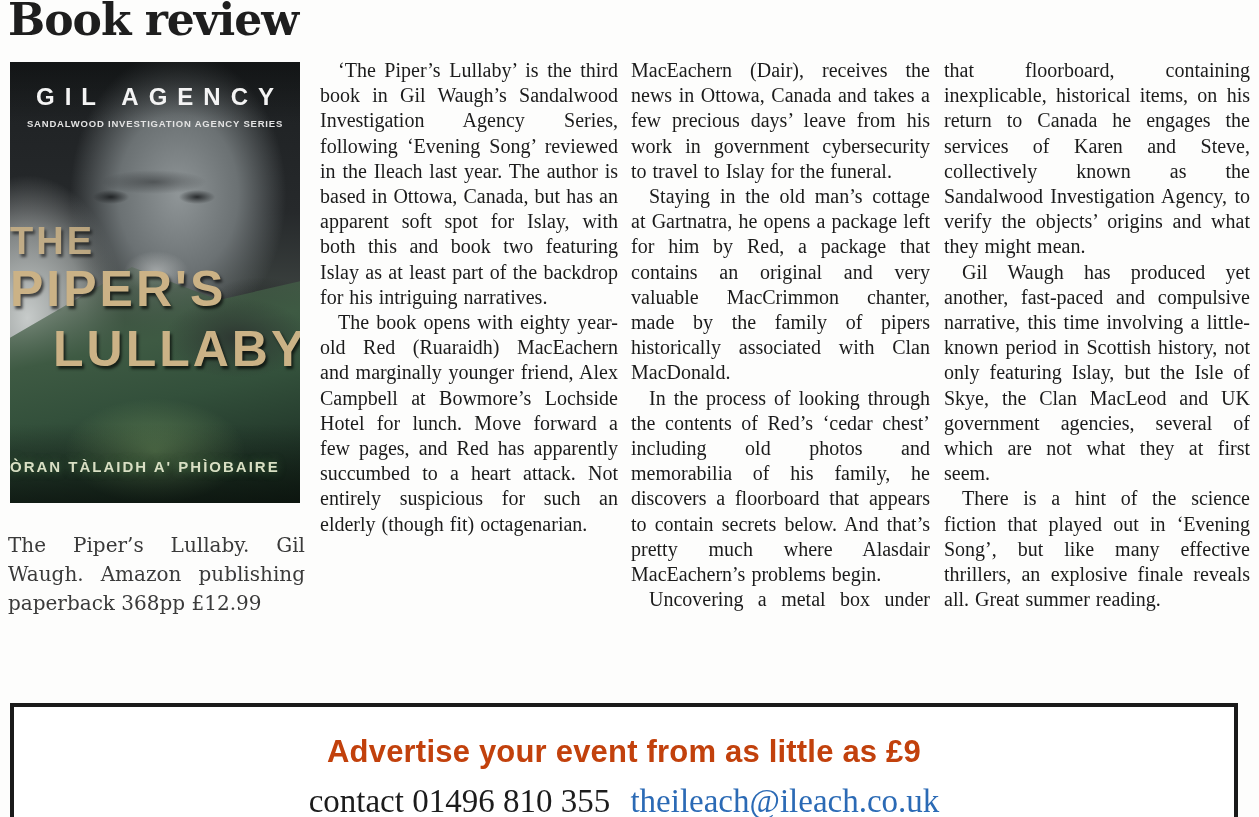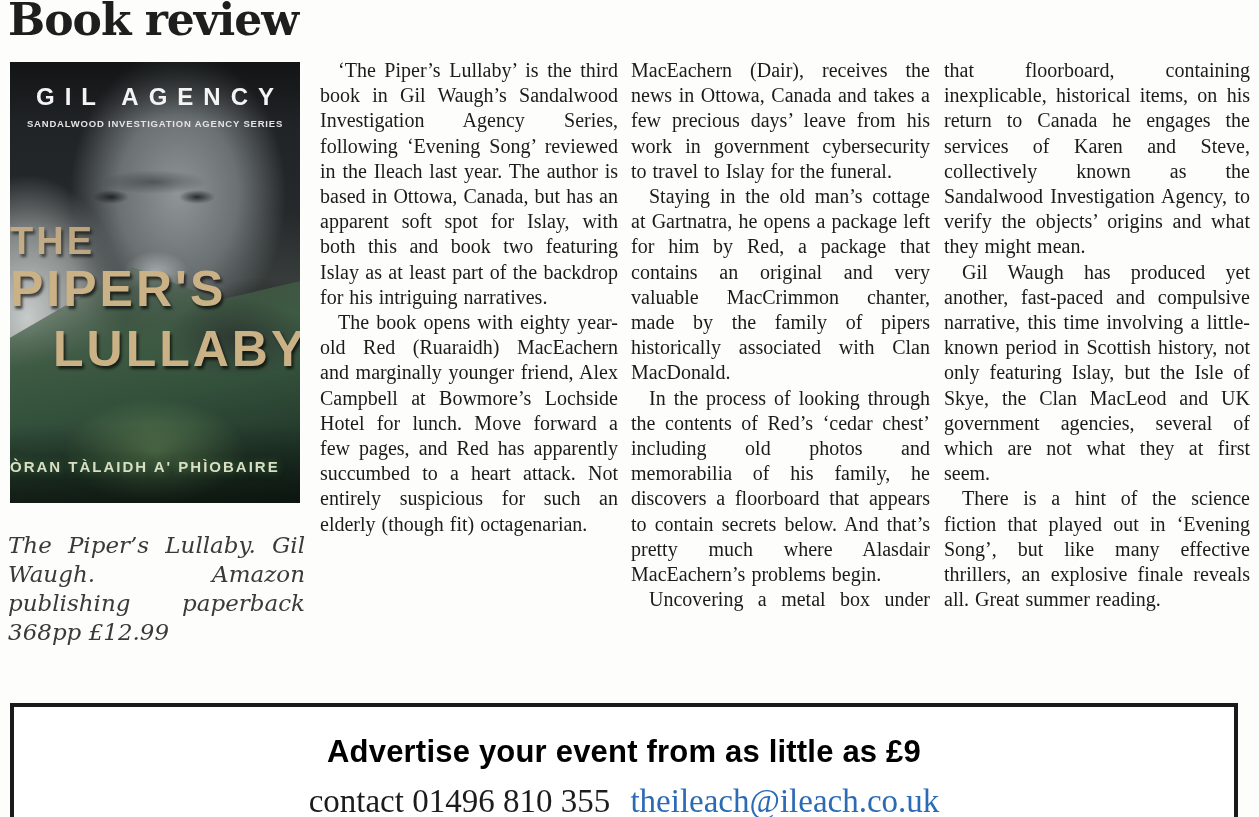--- a/index.html
+++ b/index.html
@@ -93,22 +93,21 @@
     letter-spacing: 2px;
     color: #d9dfc4;
     text-shadow: 0 0 8px rgba(70,120,70,0.8);
   }
   
   .caption {
     position: absolute;
     left: 8px; top: 531px;
     width: 297px;
     font-family: "DejaVu Serif", serif;
-    font-style: italic;
-    font-size: 23px;
+    font-size: 20px;
     line-height: 29px;
     text-align: justify;
     color: #3a3a3a;
   }
   
   .col {
     position: absolute;
     top: 58px;
     height: 560px;
     font-size: 20px;
@@ -131,21 +130,21 @@
     border: 4px solid #1a1a1a;
     background: #ffffff;
   }
   .ad-headline {
     margin-top: 27px;
     text-align: center;
     font-family: "Liberation Sans", sans-serif;
     font-weight: bold;
     font-size: 31px;
     letter-spacing: 0.2px;
-    color: #000000;
+    color: #c2410c;
   }
   .ad-contact {
     margin-top: 13px;
     text-align: center;
     font-family: "Liberation Serif", serif;
     font-size: 33px;
     color: #1c1c1c;
   }
   .ad-email { color: #2b6ab5; margin-left: 12px; }
 </style>

